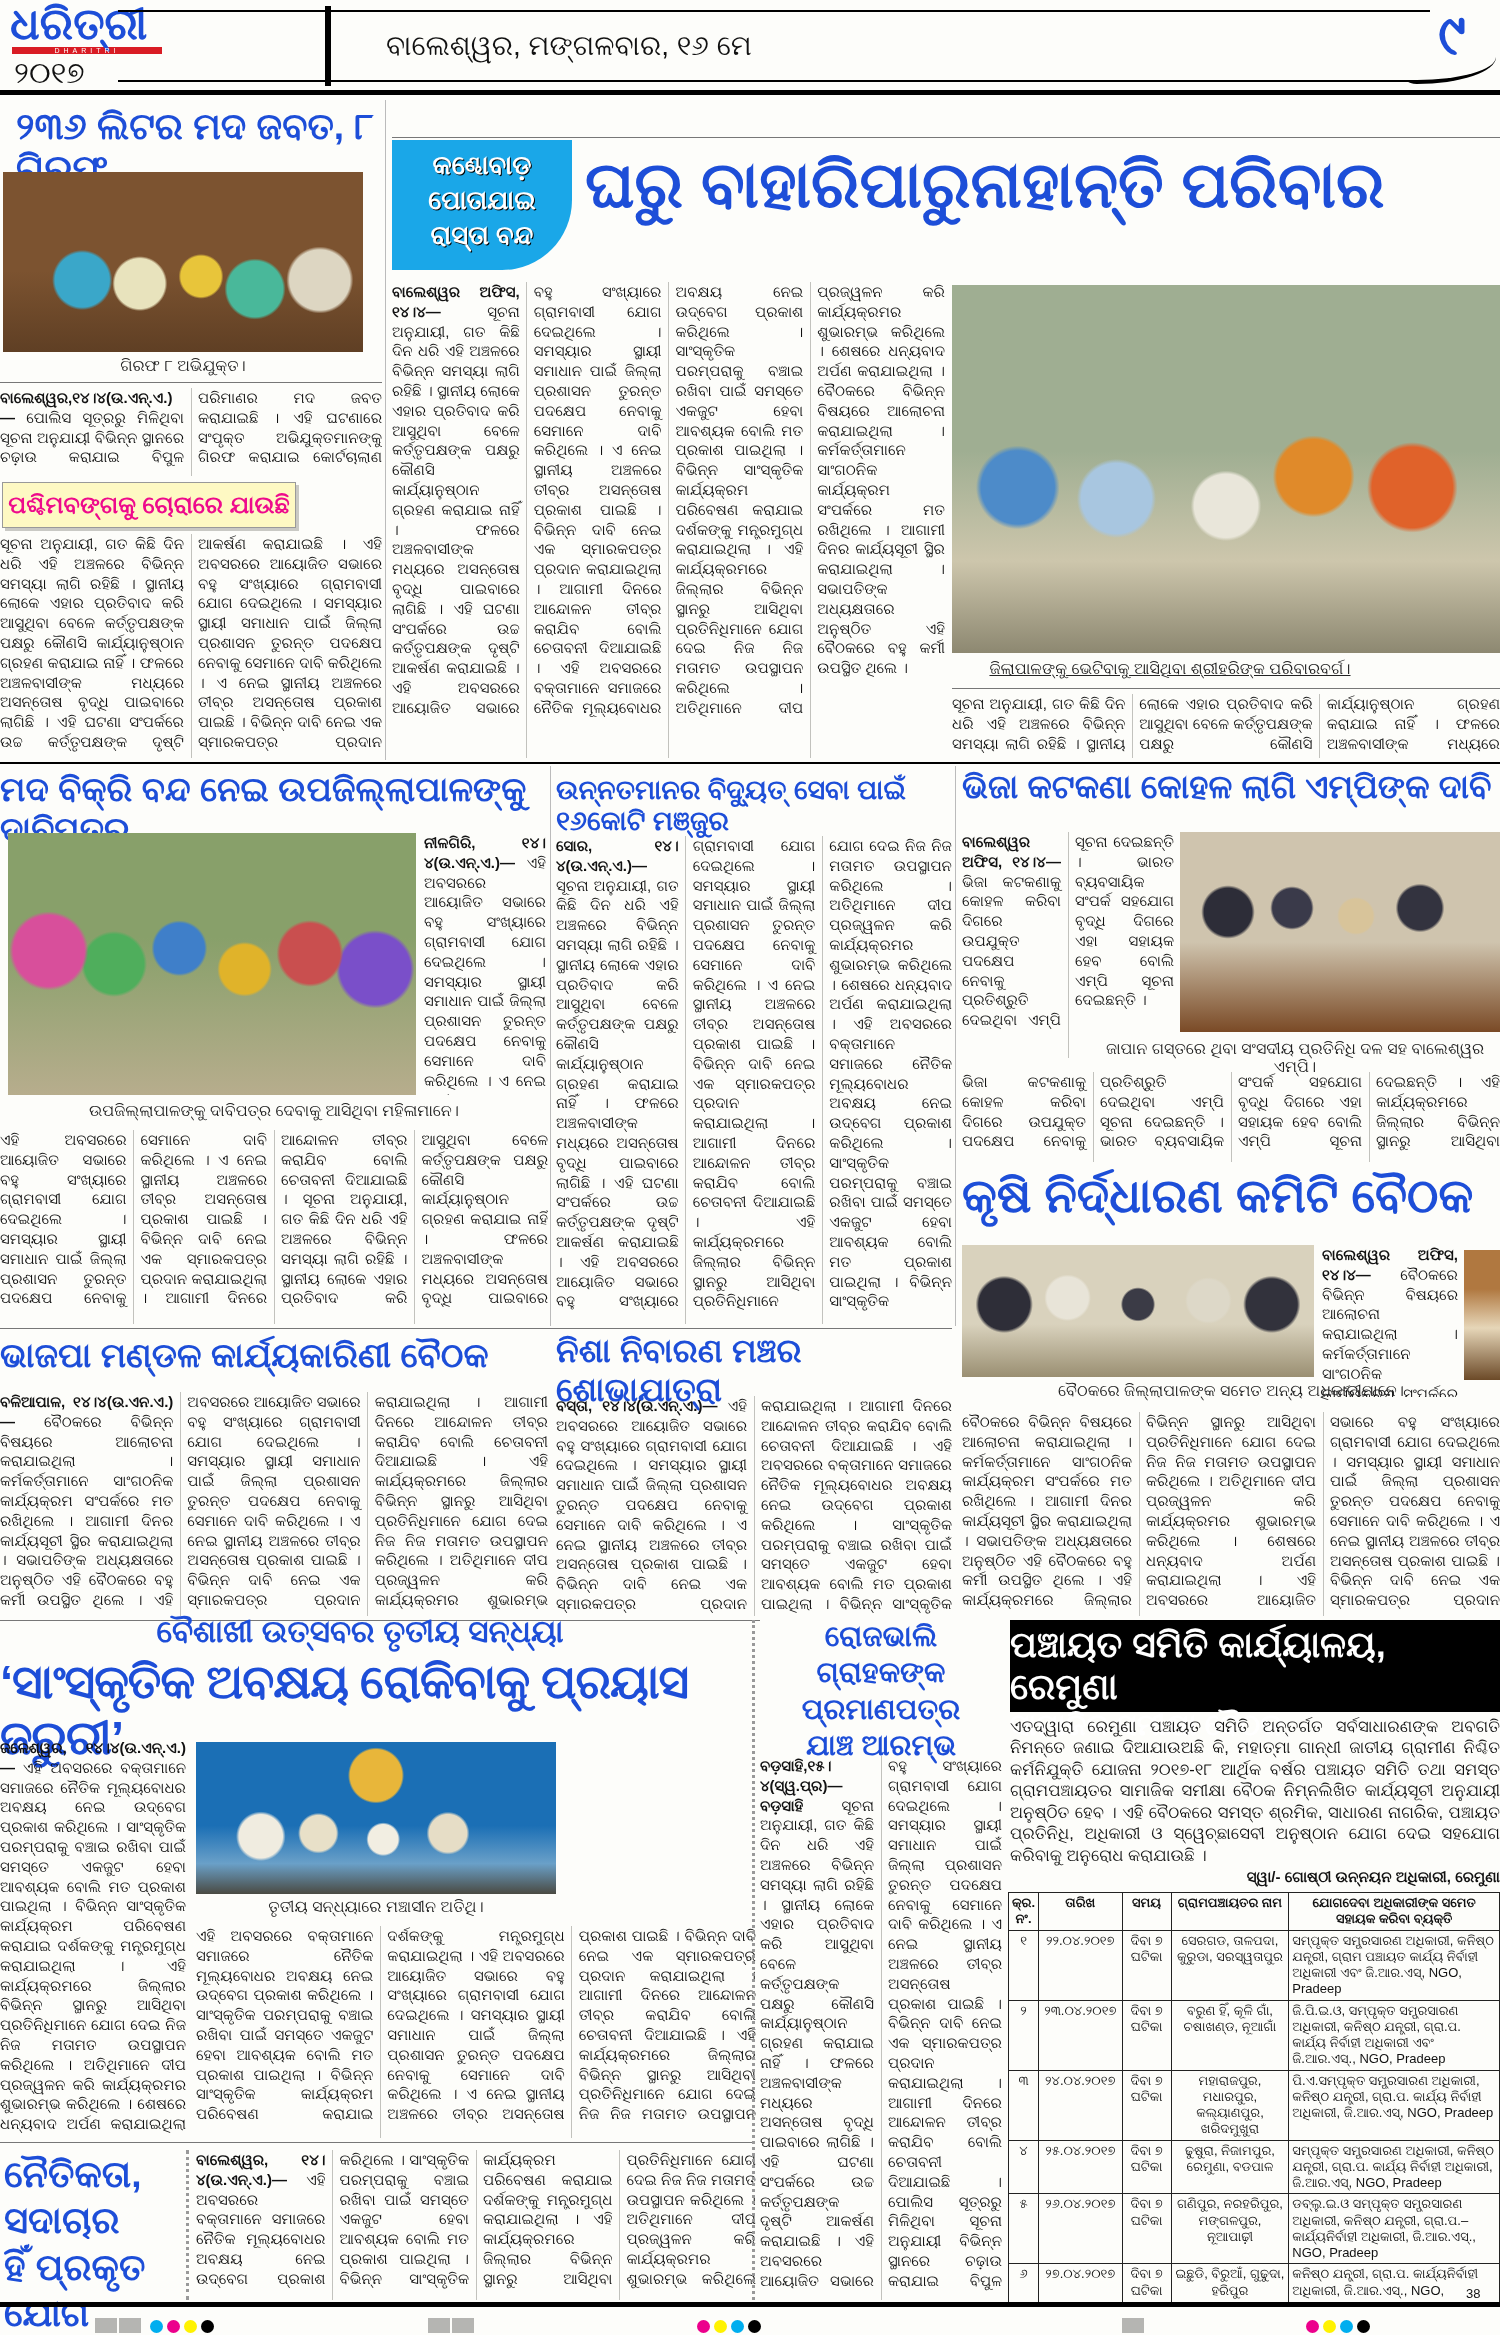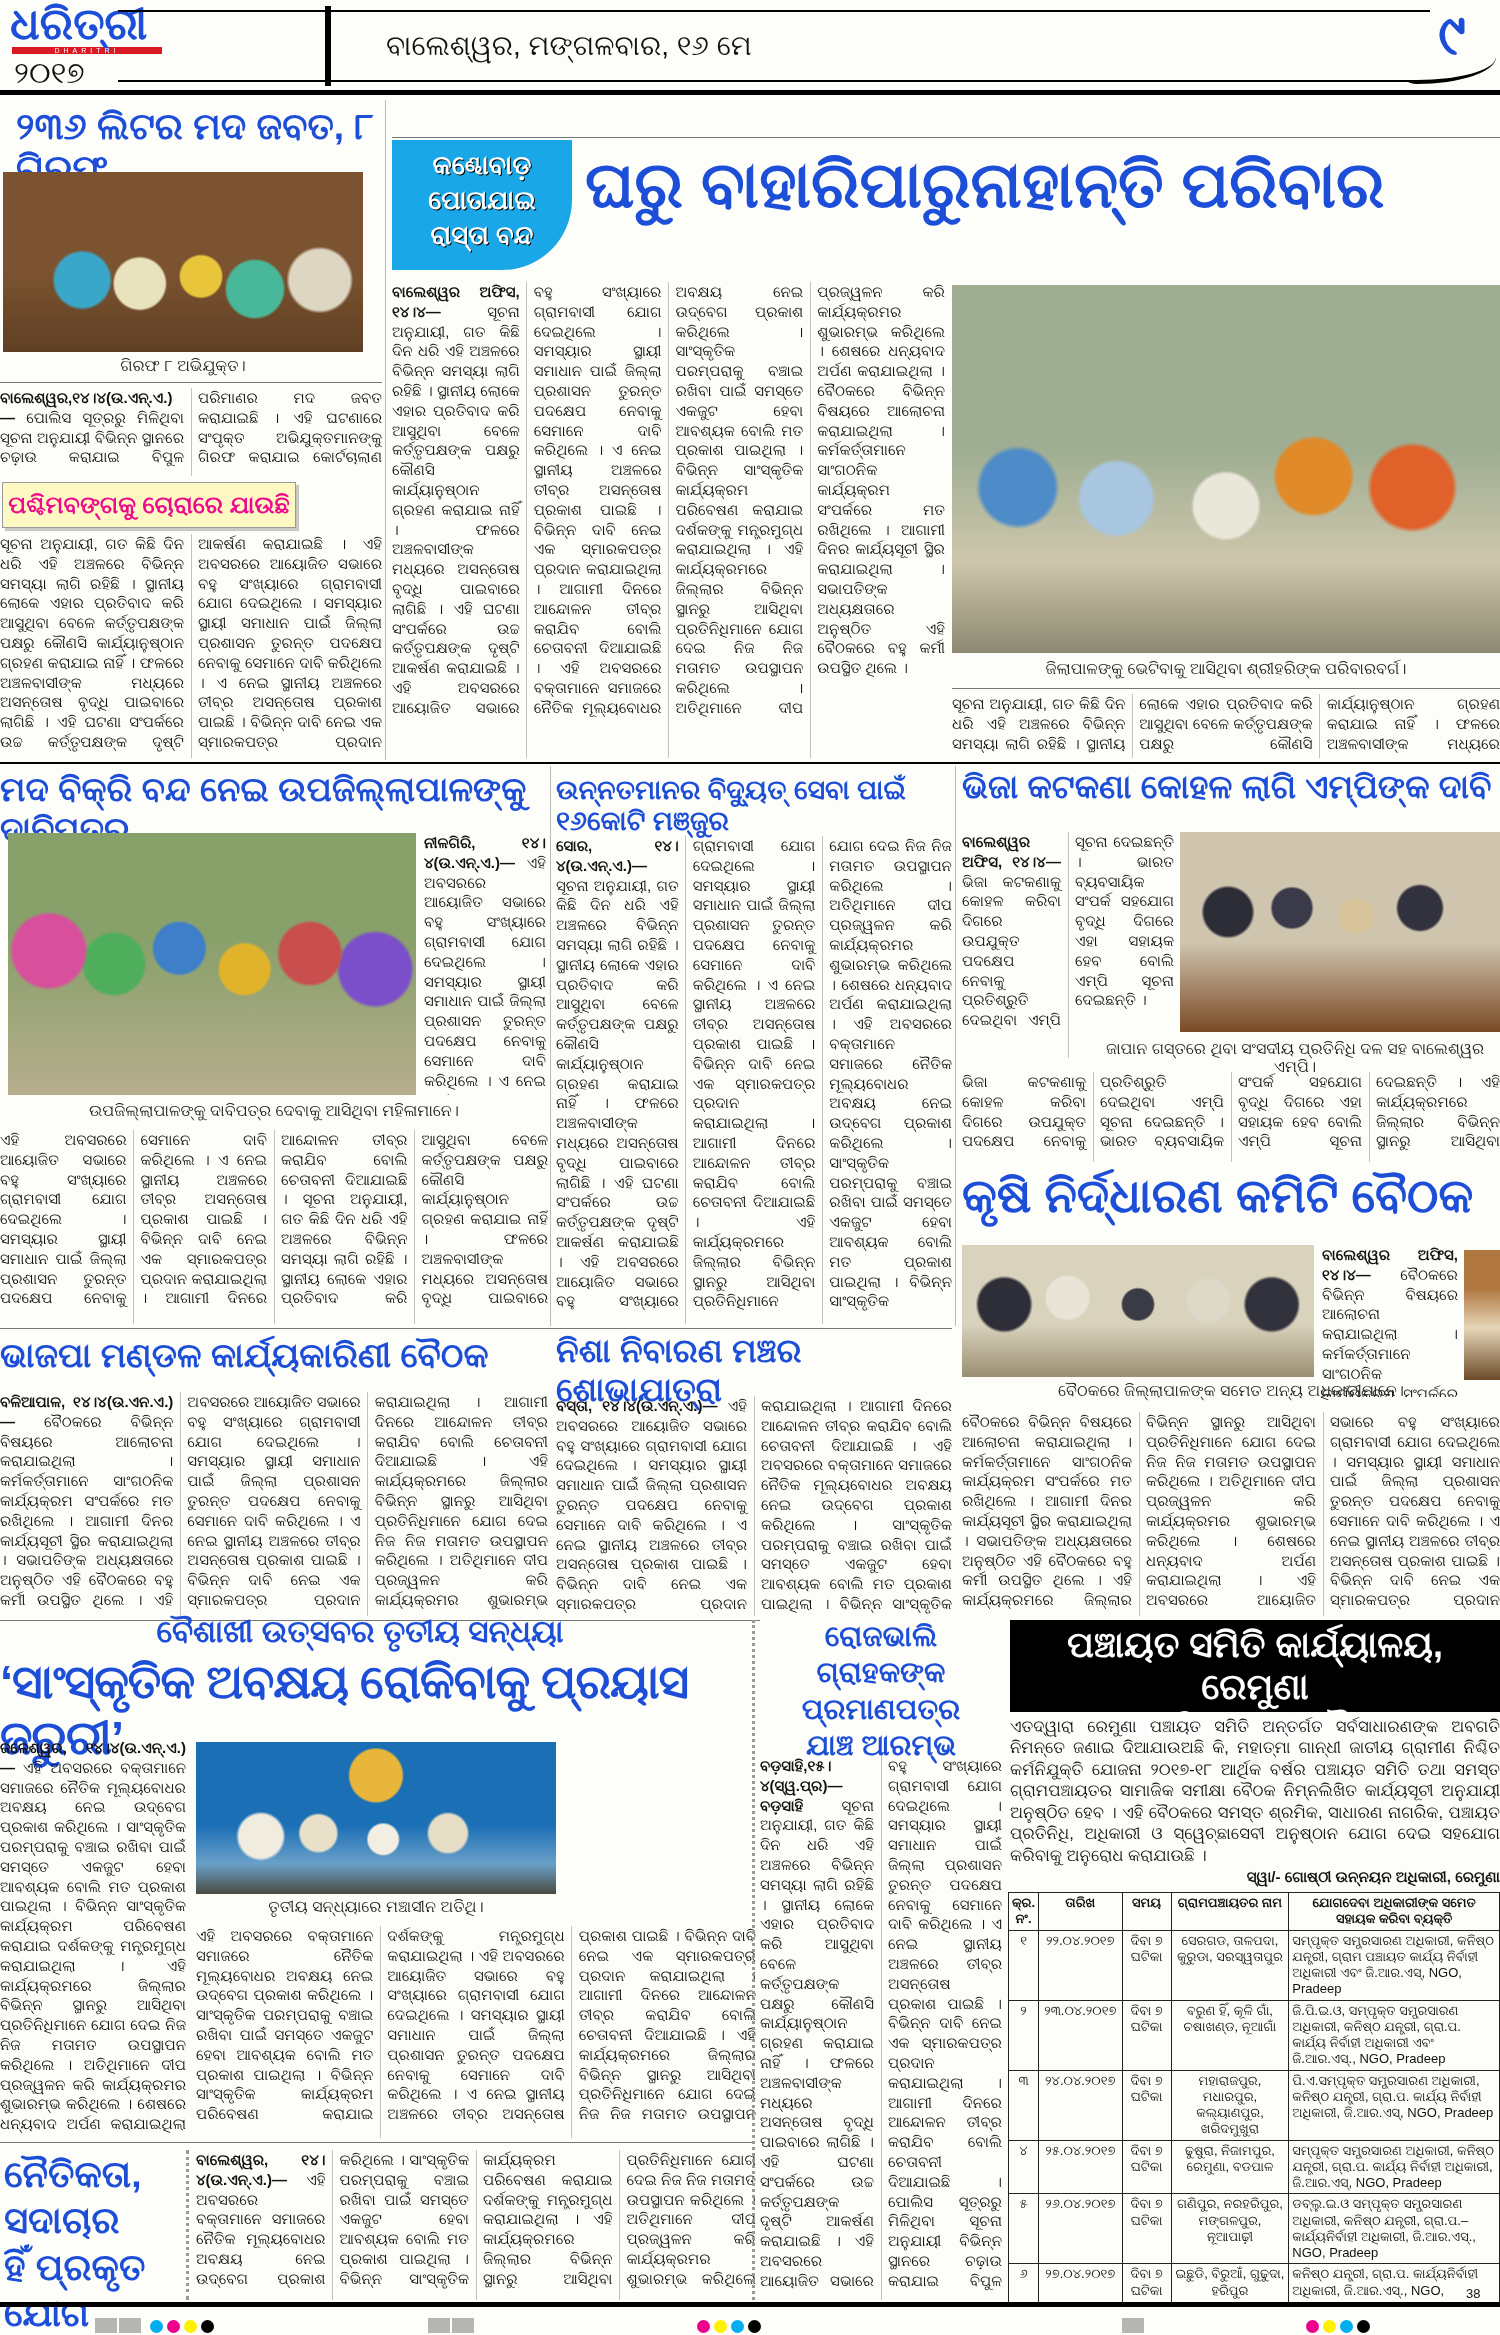--- a/index.html
+++ b/index.html
@@ -78,21 +78,21 @@
     <span>ଏହି କାର୍ଯ୍ୟକ୍ରମରେ ଜିଲ୍ଲାର ବିଭିନ୍ନ ସ୍ଥାନରୁ ଆସିଥିବା ପ୍ରତିନିଧିମାନେ ଯୋଗ ଦେଇ ନିଜ ନିଜ ମତାମତ ଉପସ୍ଥାପନ କରିଥିଲେ । ଅତିଥିମାନେ ଦୀପ ପ୍ରଜ୍ୱଳନ କରି କାର୍ଯ୍ୟକ୍ରମର ଶୁଭାରମ୍ଭ କରିଥିଲେ । ଶେଷରେ ଧନ୍ୟବାଦ ଅର୍ପଣ କରାଯାଇଥିଲା ।</span>
     <span>ବୈଠକରେ ବିଭିନ୍ନ ବିଷୟରେ ଆଲୋଚନା କରାଯାଇଥିଲା । କର୍ମକର୍ତ୍ତାମାନେ ସାଂଗଠନିକ କାର୍ଯ୍ୟକ୍ରମ ସଂପର୍କରେ ମତ ରଖିଥିଲେ । ଆଗାମୀ ଦିନର କାର୍ଯ୍ୟସୂଚୀ ସ୍ଥିର କରାଯାଇଥିଲା । ସଭାପତିଙ୍କ ଅଧ୍ୟକ୍ଷତାରେ ଅନୁଷ୍ଠିତ ଏହି ବୈଠକରେ ବହୁ କର୍ମୀ ଉପସ୍ଥିତ ଥିଲେ ।</span>
   </div>
   <div class="abs photo" style="left:952px;top:285px;width:548px;height:368px;background:
       radial-gradient(circle at 12% 55%, #4d8bc9 0 7%, transparent 8%),
       radial-gradient(circle at 30% 58%, #a8c6e0 0 8%, transparent 9%),
       radial-gradient(circle at 50% 60%, #e9e6da 0 9%, transparent 10%),
       radial-gradient(circle at 66% 52%, #e08a2a 0 9%, transparent 10%),
       radial-gradient(circle at 84% 55%, #e0622a 0 8%, transparent 9%),
       linear-gradient(180deg,#9fae92 0 45%, #cdc6ac 75%, #8d8871 100%);"></div>
-  <div class="abs caption" style="left:952px;top:660px;width:548px;">ଜିଲାପାଳଙ୍କୁ ଭେଟିବାକୁ ଆସିଥିବା ଶ୍ରୀହରିଙ୍କ ପରିବାରବର୍ଗ।</div>
+  <div class="abs caption" style="left:896px;top:660px;width:548px;text-decoration:underline;">ଜିଲାପାଳଙ୍କୁ ଭେଟିବାକୁ ଆସିଥିବା ଶ୍ରୀହରିଙ୍କ ପରିବାରବର୍ଗ।</div>
   <div class="abs hline" style="left:952px;top:688px;width:548px;"></div>
   <div class="abs body-text cols-3" style="left:952px;top:694px;width:548px;height:64px;">
     <span>ସୂଚନା ଅନୁଯାୟୀ, ଗତ କିଛି ଦିନ ଧରି ଏହି ଅଞ୍ଚଳରେ ବିଭିନ୍ନ ସମସ୍ୟା ଲାଗି ରହିଛି । ସ୍ଥାନୀୟ ଲୋକେ ଏହାର ପ୍ରତିବାଦ କରି ଆସୁଥିବା ବେଳେ କର୍ତ୍ତୃପକ୍ଷଙ୍କ ପକ୍ଷରୁ କୌଣସି କାର୍ଯ୍ୟାନୁଷ୍ଠାନ ଗ୍ରହଣ କରାଯାଇ ନାହିଁ । ଫଳରେ ଅଞ୍ଚଳବାସୀଙ୍କ ମଧ୍ୟରେ ଅସନ୍ତୋଷ ବୃଦ୍ଧି ପାଇବାରେ ଲାଗିଛି । ଏହି ଘଟଣା ସଂପର୍କରେ ଉଚ୍ଚ କର୍ତ୍ତୃପକ୍ଷଙ୍କ ଦୃଷ୍ଟି ଆକର୍ଷଣ କରାଯାଇଛି ।</span>
   </div>
 
   <div class="abs hline-thick" style="left:0;top:762px;width:1500px;height:2px;"></div>
 
   <div class="abs hl" style="left:0;top:770px;width:548px;font-size:34px;">ମଦ ବିକ୍ରି ବନ୍ଦ ନେଇ ଉପଜିଲ୍ଲାପାଳଙ୍କୁ ଦାବିପତ୍ର</div>
   <div class="abs photo" style="left:8px;top:833px;width:408px;height:262px;background:
       radial-gradient(circle at 10% 45%, #d84f9b 0 9%, transparent 10%),
@@ -221,21 +221,21 @@
     <div>ଗ୍ରାହକଙ୍କ ପ୍ରମାଣପତ୍ର</div>
     <div>ଯାଞ୍ଚ ଆରମ୍ଭ</div>
   </div>
   <div class="abs body-text cols-2" style="left:760px;top:1756px;width:242px;height:544px;">
     <span class="dl">ବଡ଼ସାହି,୧୫।୪(ସ୍ୱ.ପ୍ର)— ବଡ଼ସାହି</span>
     <span>ସୂଚନା ଅନୁଯାୟୀ, ଗତ କିଛି ଦିନ ଧରି ଏହି ଅଞ୍ଚଳରେ ବିଭିନ୍ନ ସମସ୍ୟା ଲାଗି ରହିଛି । ସ୍ଥାନୀୟ ଲୋକେ ଏହାର ପ୍ରତିବାଦ କରି ଆସୁଥିବା ବେଳେ କର୍ତ୍ତୃପକ୍ଷଙ୍କ ପକ୍ଷରୁ କୌଣସି କାର୍ଯ୍ୟାନୁଷ୍ଠାନ ଗ୍ରହଣ କରାଯାଇ ନାହିଁ । ଫଳରେ ଅଞ୍ଚଳବାସୀଙ୍କ ମଧ୍ୟରେ ଅସନ୍ତୋଷ ବୃଦ୍ଧି ପାଇବାରେ ଲାଗିଛି । ଏହି ଘଟଣା ସଂପର୍କରେ ଉଚ୍ଚ କର୍ତ୍ତୃପକ୍ଷଙ୍କ ଦୃଷ୍ଟି ଆକର୍ଷଣ କରାଯାଇଛି ।</span>
     <span>ଏହି ଅବସରରେ ଆୟୋଜିତ ସଭାରେ ବହୁ ସଂଖ୍ୟାରେ ଗ୍ରାମବାସୀ ଯୋଗ ଦେଇଥିଲେ । ସମସ୍ୟାର ସ୍ଥାୟୀ ସମାଧାନ ପାଇଁ ଜିଲ୍ଲା ପ୍ରଶାସନ ତୁରନ୍ତ ପଦକ୍ଷେପ ନେବାକୁ ସେମାନେ ଦାବି କରିଥିଲେ । ଏ ନେଇ ସ୍ଥାନୀୟ ଅଞ୍ଚଳରେ ତୀବ୍ର ଅସନ୍ତୋଷ ପ୍ରକାଶ ପାଇଛି । ବିଭିନ୍ନ ଦାବି ନେଇ ଏକ ସ୍ମାରକପତ୍ର ପ୍ରଦାନ କରାଯାଇଥିଲା । ଆଗାମୀ ଦିନରେ ଆନ୍ଦୋଳନ ତୀବ୍ର କରାଯିବ ବୋଲି ଚେତାବନୀ ଦିଆଯାଇଛି ।</span>
     <span>ପୋଲିସ ସୂତ୍ରରୁ ମିଳିଥିବା ସୂଚନା ଅନୁଯାୟୀ ବିଭିନ୍ନ ସ୍ଥାନରେ ଚଢ଼ାଉ କରାଯାଇ ବିପୁଳ ପରିମାଣର ମଦ ଜବତ କରାଯାଇଛି । ଏହି ଘଟଣାରେ ସଂପୃକ୍ତ ଅଭିଯୁକ୍ତମାନଙ୍କୁ ଗିରଫ କରାଯାଇ କୋର୍ଟଚାଲାଣ କରାଯାଇଛି । ଆଗକୁ ଏଭଳି ଚଢ଼ାଉ ଜାରି ରହିବ ବୋଲି ବିଭାଗୀୟ ଅଧିକାରୀ ସୂଚନା ଦେଇଛନ୍ତି ।</span>
   </div>
 
-  <div class="abs" style="left:1010px;top:1620px;width:490px;height:92px;background:#000;color:#fff;text-align:center;">
+  <div class="abs" style="left:1010px;top:1620px;width:490px;height:92px;background:#000;color:#fff;">
     <div style="font-size:36px;font-weight:bold;margin-top:4px;">ପଞ୍ଚାୟତ ସମିତି କାର୍ଯ୍ୟାଳୟ, ରେମୁଣା</div>
     <div style="font-size:30px;font-weight:bold;">ସାମାଜିକ ସମୀକ୍ଷା ବୈଠକ</div>
   </div>
   <div class="abs" style="left:1010px;top:1716px;width:490px;height:152px;font-size:16.5px;line-height:1.3;text-align:justify;overflow:hidden;">ଏତଦ୍ୱାରା ରେମୁଣା ପଞ୍ଚାୟତ ସମିତି ଅନ୍ତର୍ଗତ ସର୍ବସାଧାରଣଙ୍କ ଅବଗତି ନିମନ୍ତେ ଜଣାଇ ଦିଆଯାଉଅଛି କି, ମହାତ୍ମା ଗାନ୍ଧୀ ଜାତୀୟ ଗ୍ରାମୀଣ ନିଶ୍ଚିତ କର୍ମନିଯୁକ୍ତି ଯୋଜନା ୨୦୧୭-୧୮ ଆର୍ଥିକ ବର୍ଷର ପଞ୍ଚାୟତ ସମିତି ତଥା ସମସ୍ତ ଗ୍ରାମପଞ୍ଚାୟତର ସାମାଜିକ ସମୀକ୍ଷା ବୈଠକ ନିମ୍ନଲିଖିତ କାର୍ଯ୍ୟସୂଚୀ ଅନୁଯାୟୀ ଅନୁଷ୍ଠିତ ହେବ । ଏହି ବୈଠକରେ ସମସ୍ତ ଶ୍ରମିକ, ସାଧାରଣ ନାଗରିକ, ପଞ୍ଚାୟତ ପ୍ରତିନିଧି, ଅଧିକାରୀ ଓ ସ୍ୱେଚ୍ଛାସେବୀ ଅନୁଷ୍ଠାନ ଯୋଗ ଦେଇ ସହଯୋଗ କରିବାକୁ ଅନୁରୋଧ କରାଯାଉଛି ।</div>
   <div class="abs" style="left:1010px;top:1868px;width:490px;text-align:right;font-size:15px;font-weight:bold;">ସ୍ୱା/- ଗୋଷ୍ଠୀ ଉନ୍ନୟନ ଅଧିକାରୀ, ରେମୁଣା</div>
   <div class="abs" style="left:1008px;top:1892px;width:492px;height:414px;overflow:hidden;">
     <table class="notice">
       <colgroup>
           <col style="width:6%">
           <col style="width:17%">

